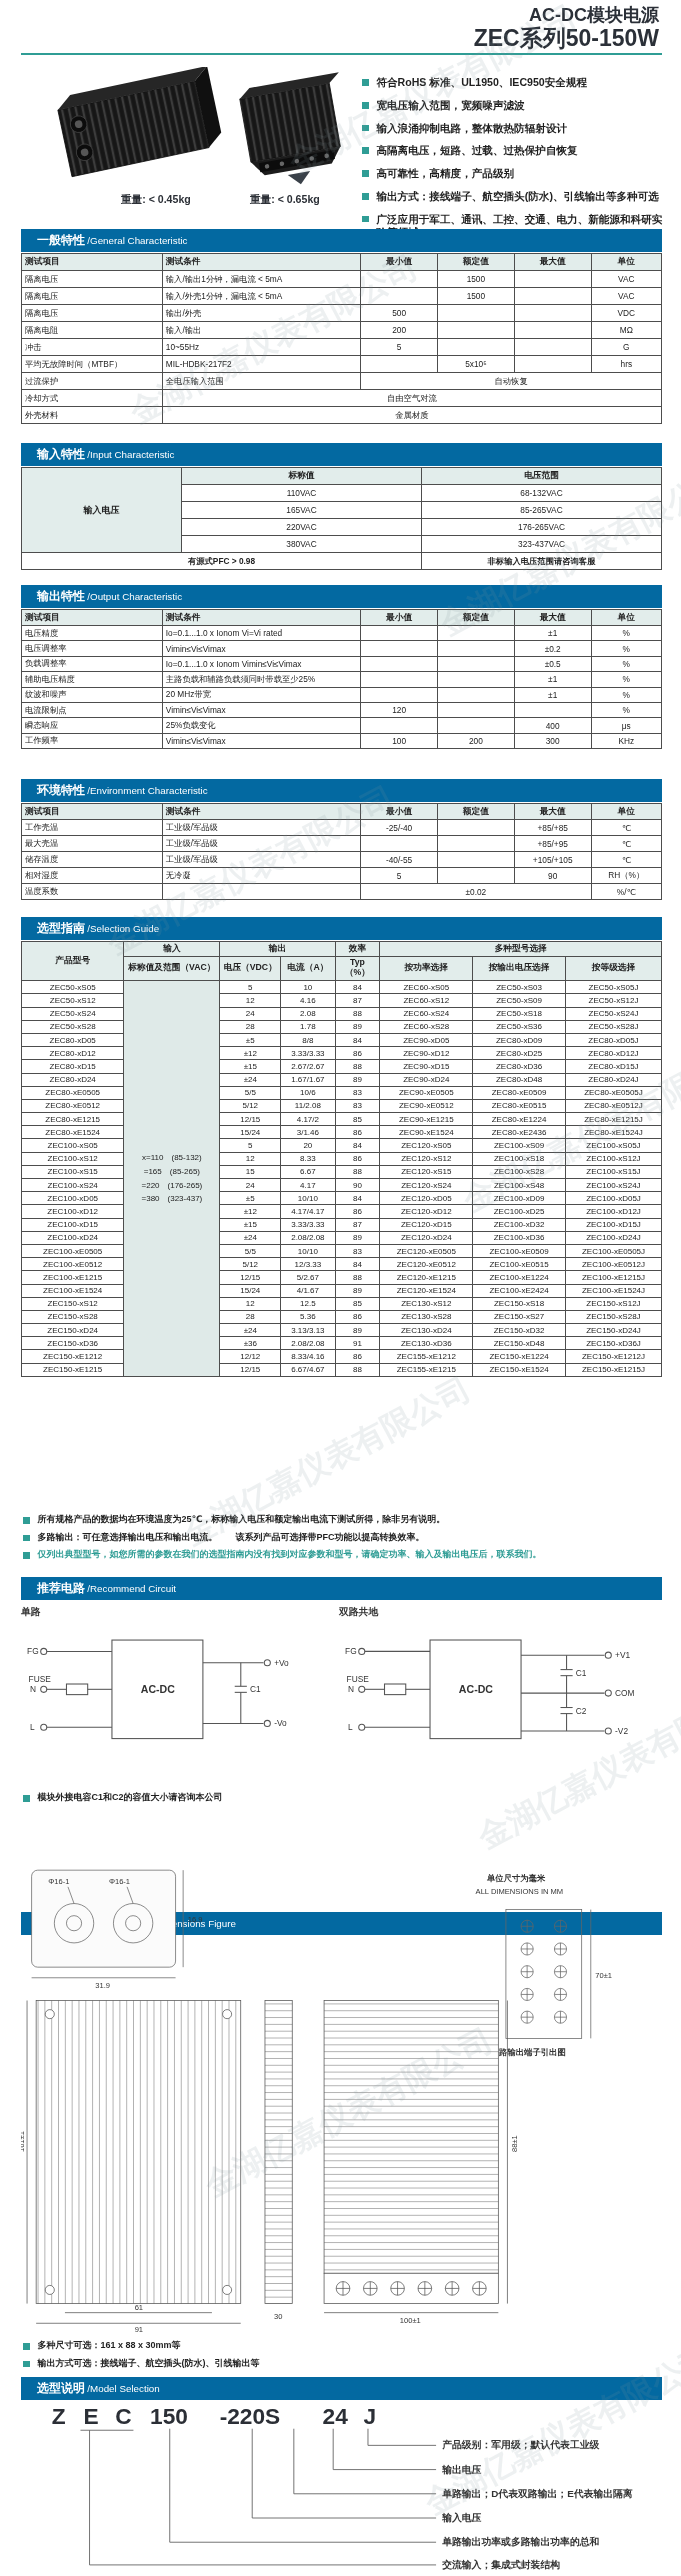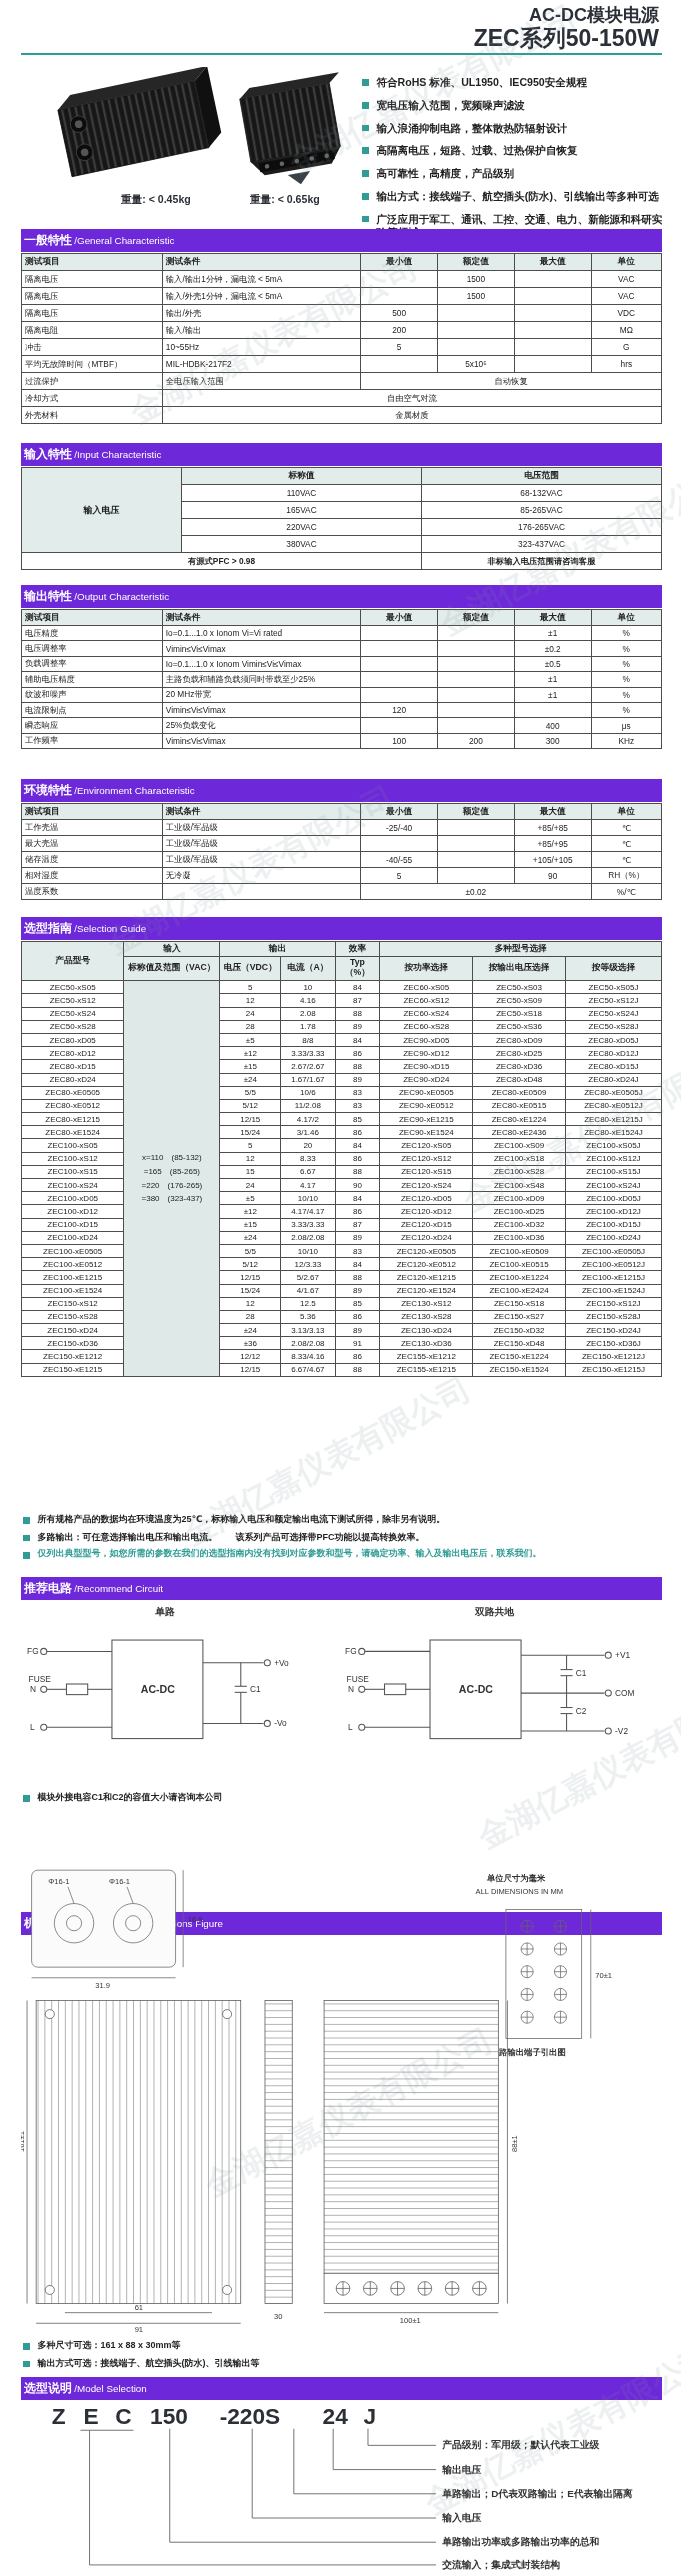--- a/index.html
+++ b/index.html
@@ -4,51 +4,51 @@
 <style>
   html,body{margin:0;padding:0;background:#ffffff;}
   #page{position:relative;width:682px;height:2576px;background:#ffffff;overflow:hidden;
         font-family:"Liberation Sans","DejaVu Sans",sans-serif;color:#222;border-radius:32px;}
   
   .hdr{position:absolute;right:23px;top:6px;text-align:right;color:#2b3038;}
   .hdr .l1{font-size:18px;font-weight:bold;line-height:1.1;}
   .hdr .l2{font-size:23px;font-weight:600;line-height:1.1;}
   .divider{position:absolute;left:21px;right:19.7px;top:53px;height:1.5px;background:#2f9d95;}
   
-  .banner{position:absolute;left:21px;width:641px;height:23px;background:#6d28d9;color:#fff;
-          display:flex;align-items:center;padding-left:3px;box-sizing:border-box;}
+  .banner{position:absolute;left:21px;width:641px;height:23px;background:#0369a1;color:#fff;
+          display:flex;align-items:center;padding-left:16px;box-sizing:border-box;}
   .banner .zh{font-weight:bold;font-size:12px;}
   .banner .en{font-size:9.8px;margin-left:2.3px;}
   
   .b-item{display:flex;align-items:flex-start;margin-bottom:6.8px;}
   .b-sq{width:6.8px;height:6.8px;background:#2f9d95;margin:3px 7.6px 0 0;flex:none;}
   .b-txt{font-size:10.2px;font-weight:bold;color:#1f1f1f;line-height:1.3;}
   .features .b-item{margin-bottom:9px;}
   .features .b-txt{font-size:10.6px;}
   .notes .b-item{margin-bottom:6px;}
   .notes .b-txt{font-size:9px;}
-  .notes .accent .b-txt{color:#2f9d95;font-family:Liberation Mono, monospace;}
+  .notes .accent .b-txt{color:#2f9d95;}
   
   table.dt{position:absolute;left:21px;width:641px;border-collapse:collapse;table-layout:fixed;
            font-size:8.3px;color:#222;background:#fff;}
   .dt td{border:0.8px solid #4d4d4d;text-align:center;padding:1.5px 3px;height:13px;overflow:hidden;}
   .dt td.hd{background:#e2edeb;font-weight:bold;font-size:8.7px;}
   .dt td.tl{text-align:left;}
   .dt td.bold{font-weight:bold;}
   .dt td.shade{background:#e2edeb;font-weight:bold;font-size:9px;}
   .dt td.mcell{background:#dfeae8;white-space:pre-line;font-size:8px;line-height:1.7;}
   .t-out td{height:11.4px;}
   .t-env td{height:12px;}
   .t-sel td{height:10.6px;padding:0.8px 2.3px;font-size:8px;}
   
   .wt{position:absolute;font-size:10.6px;font-weight:bold;color:#2b2f36;}
   
   .ckt-wrap{position:absolute;left:21px;top:1606px;width:641px;display:flex;gap:30px;}
   .ckt-fig{flex:none;}
-  .ckt-cap{text-align:center;font-size:9.8px;font-weight:bold;color:#333;margin-bottom:1.5px;}
+  .ckt-cap{text-align:left;font-size:9.8px;font-weight:bold;color:#333;margin-bottom:1.5px;}
   svg text{font-family:"Liberation Sans","DejaVu Sans",sans-serif;}
   
   .wm{position:absolute;transform:rotate(-28deg);font-size:32px;font-weight:bold;
       color:rgba(130,150,155,0.14);white-space:nowrap;pointer-events:none;z-index:6;}
 </style>
 </head>
 <body>
 
 <div id="page">
 

